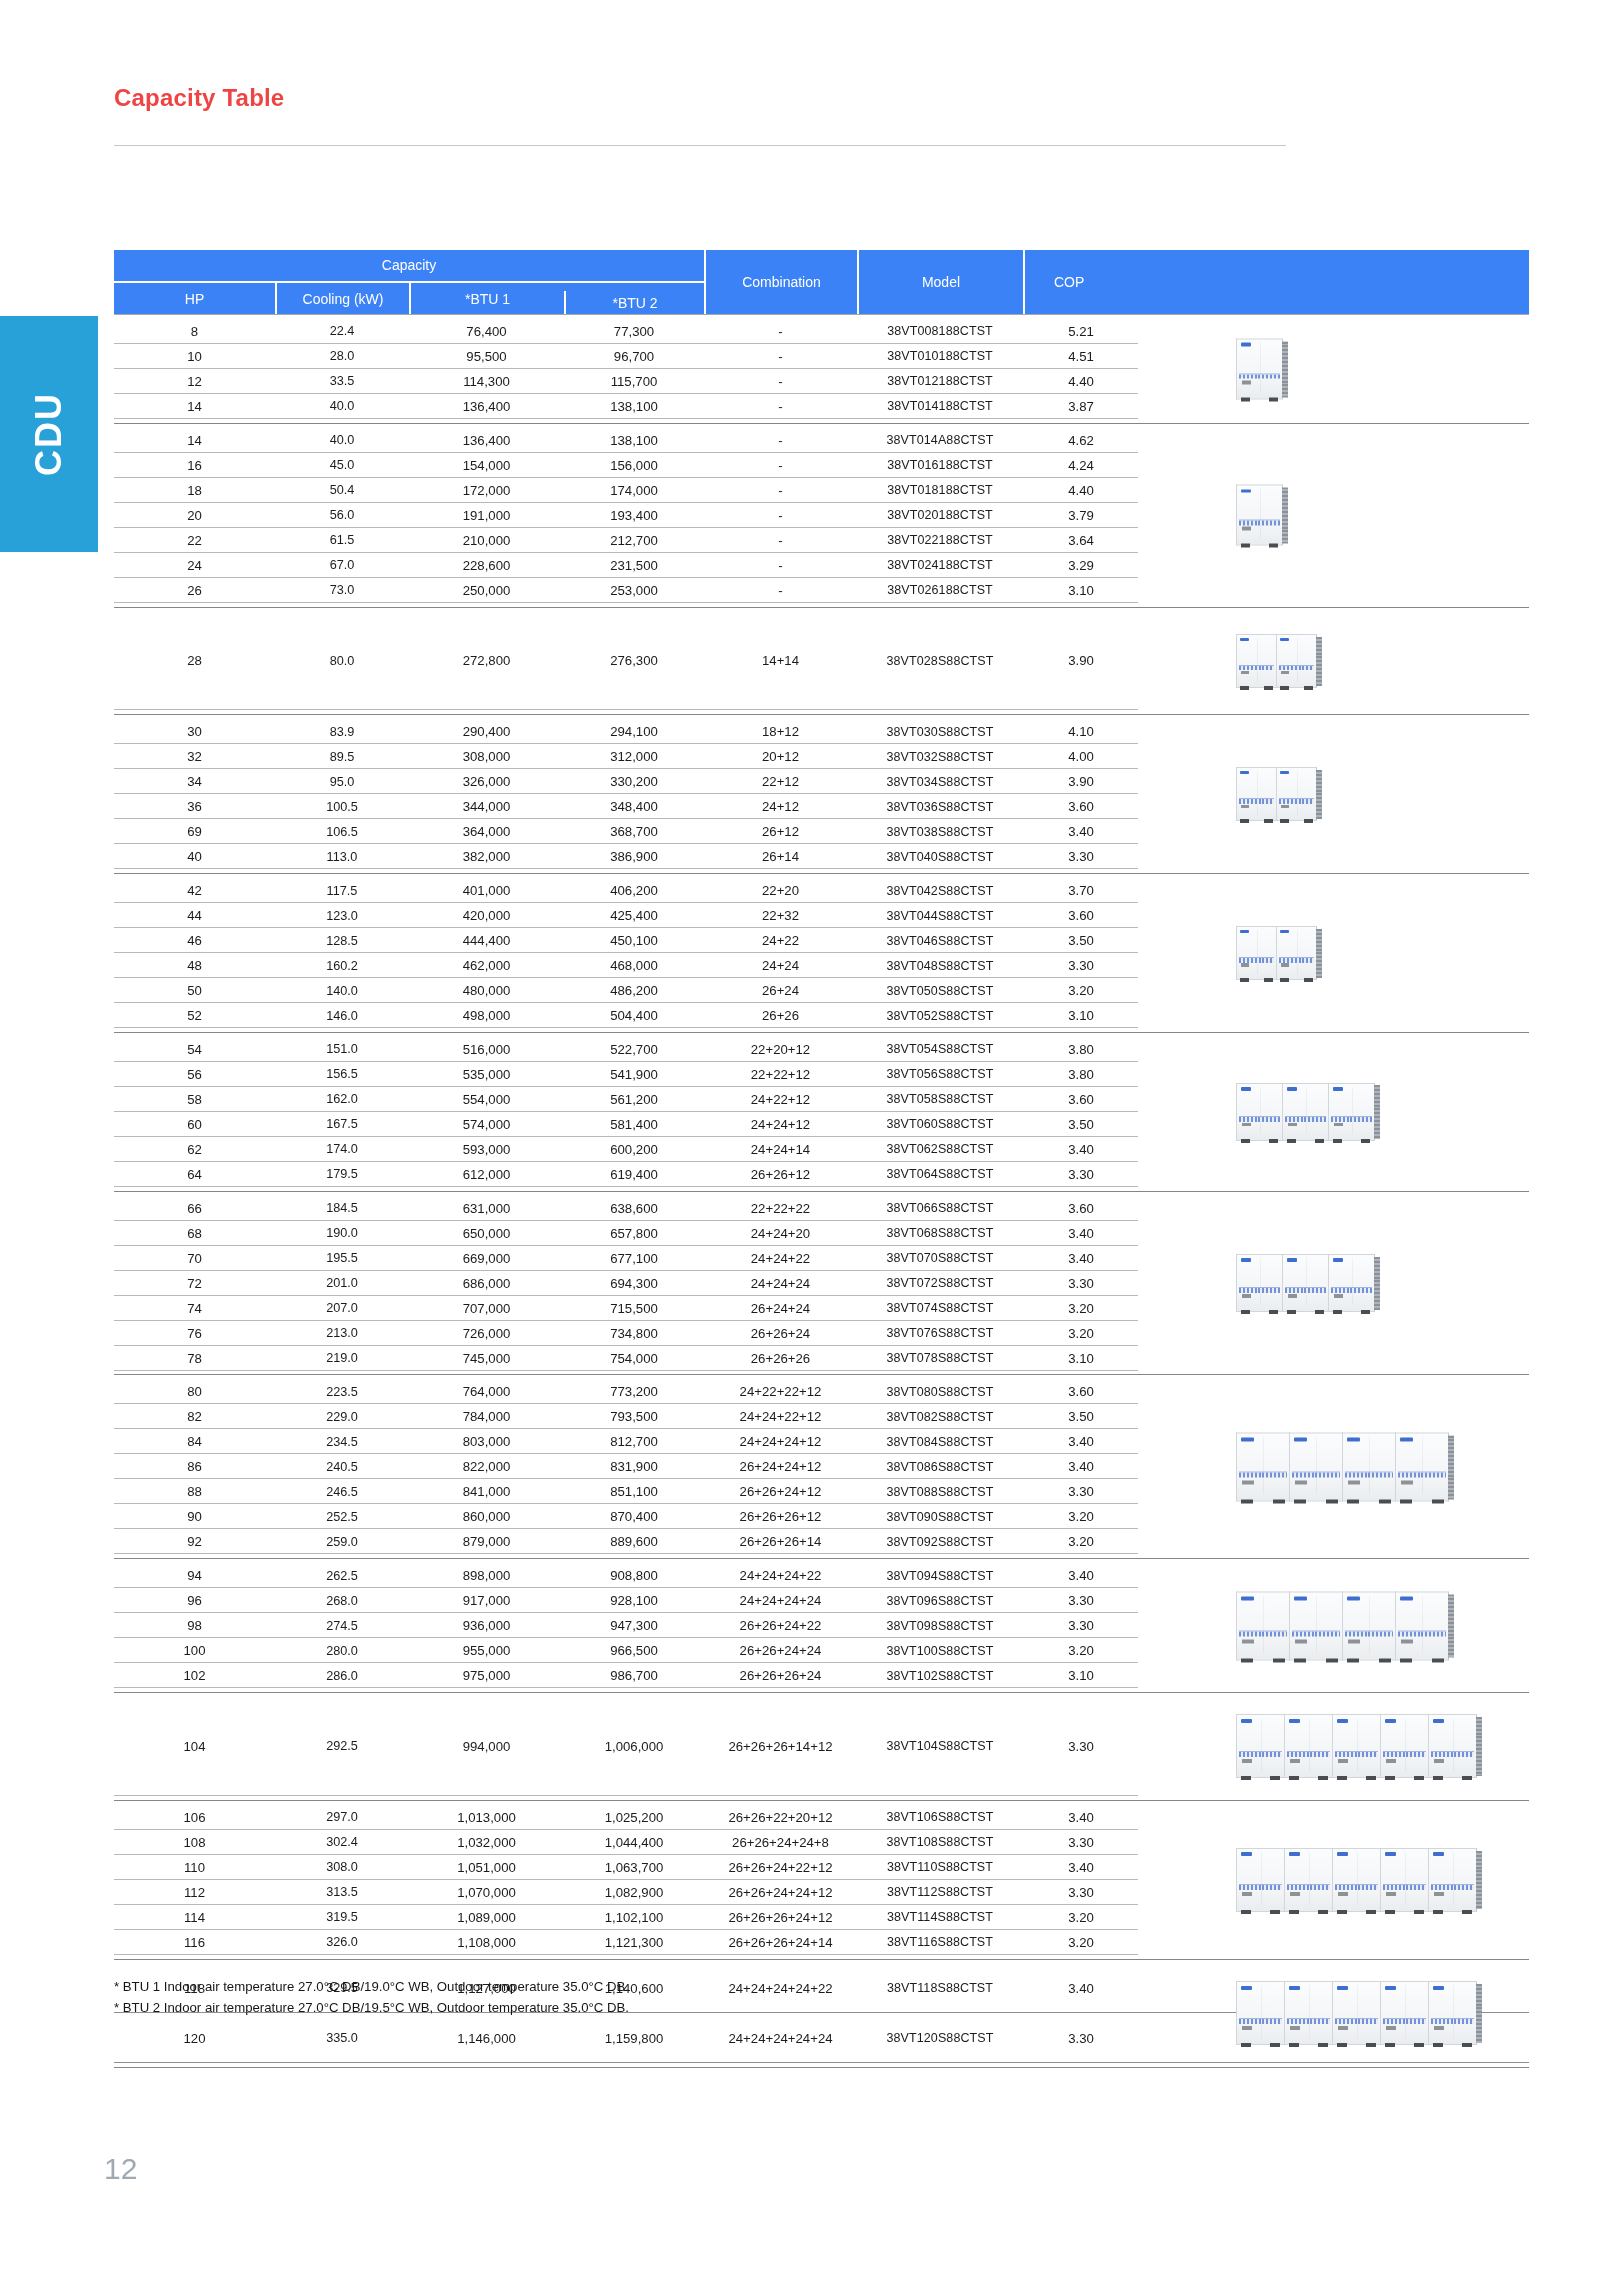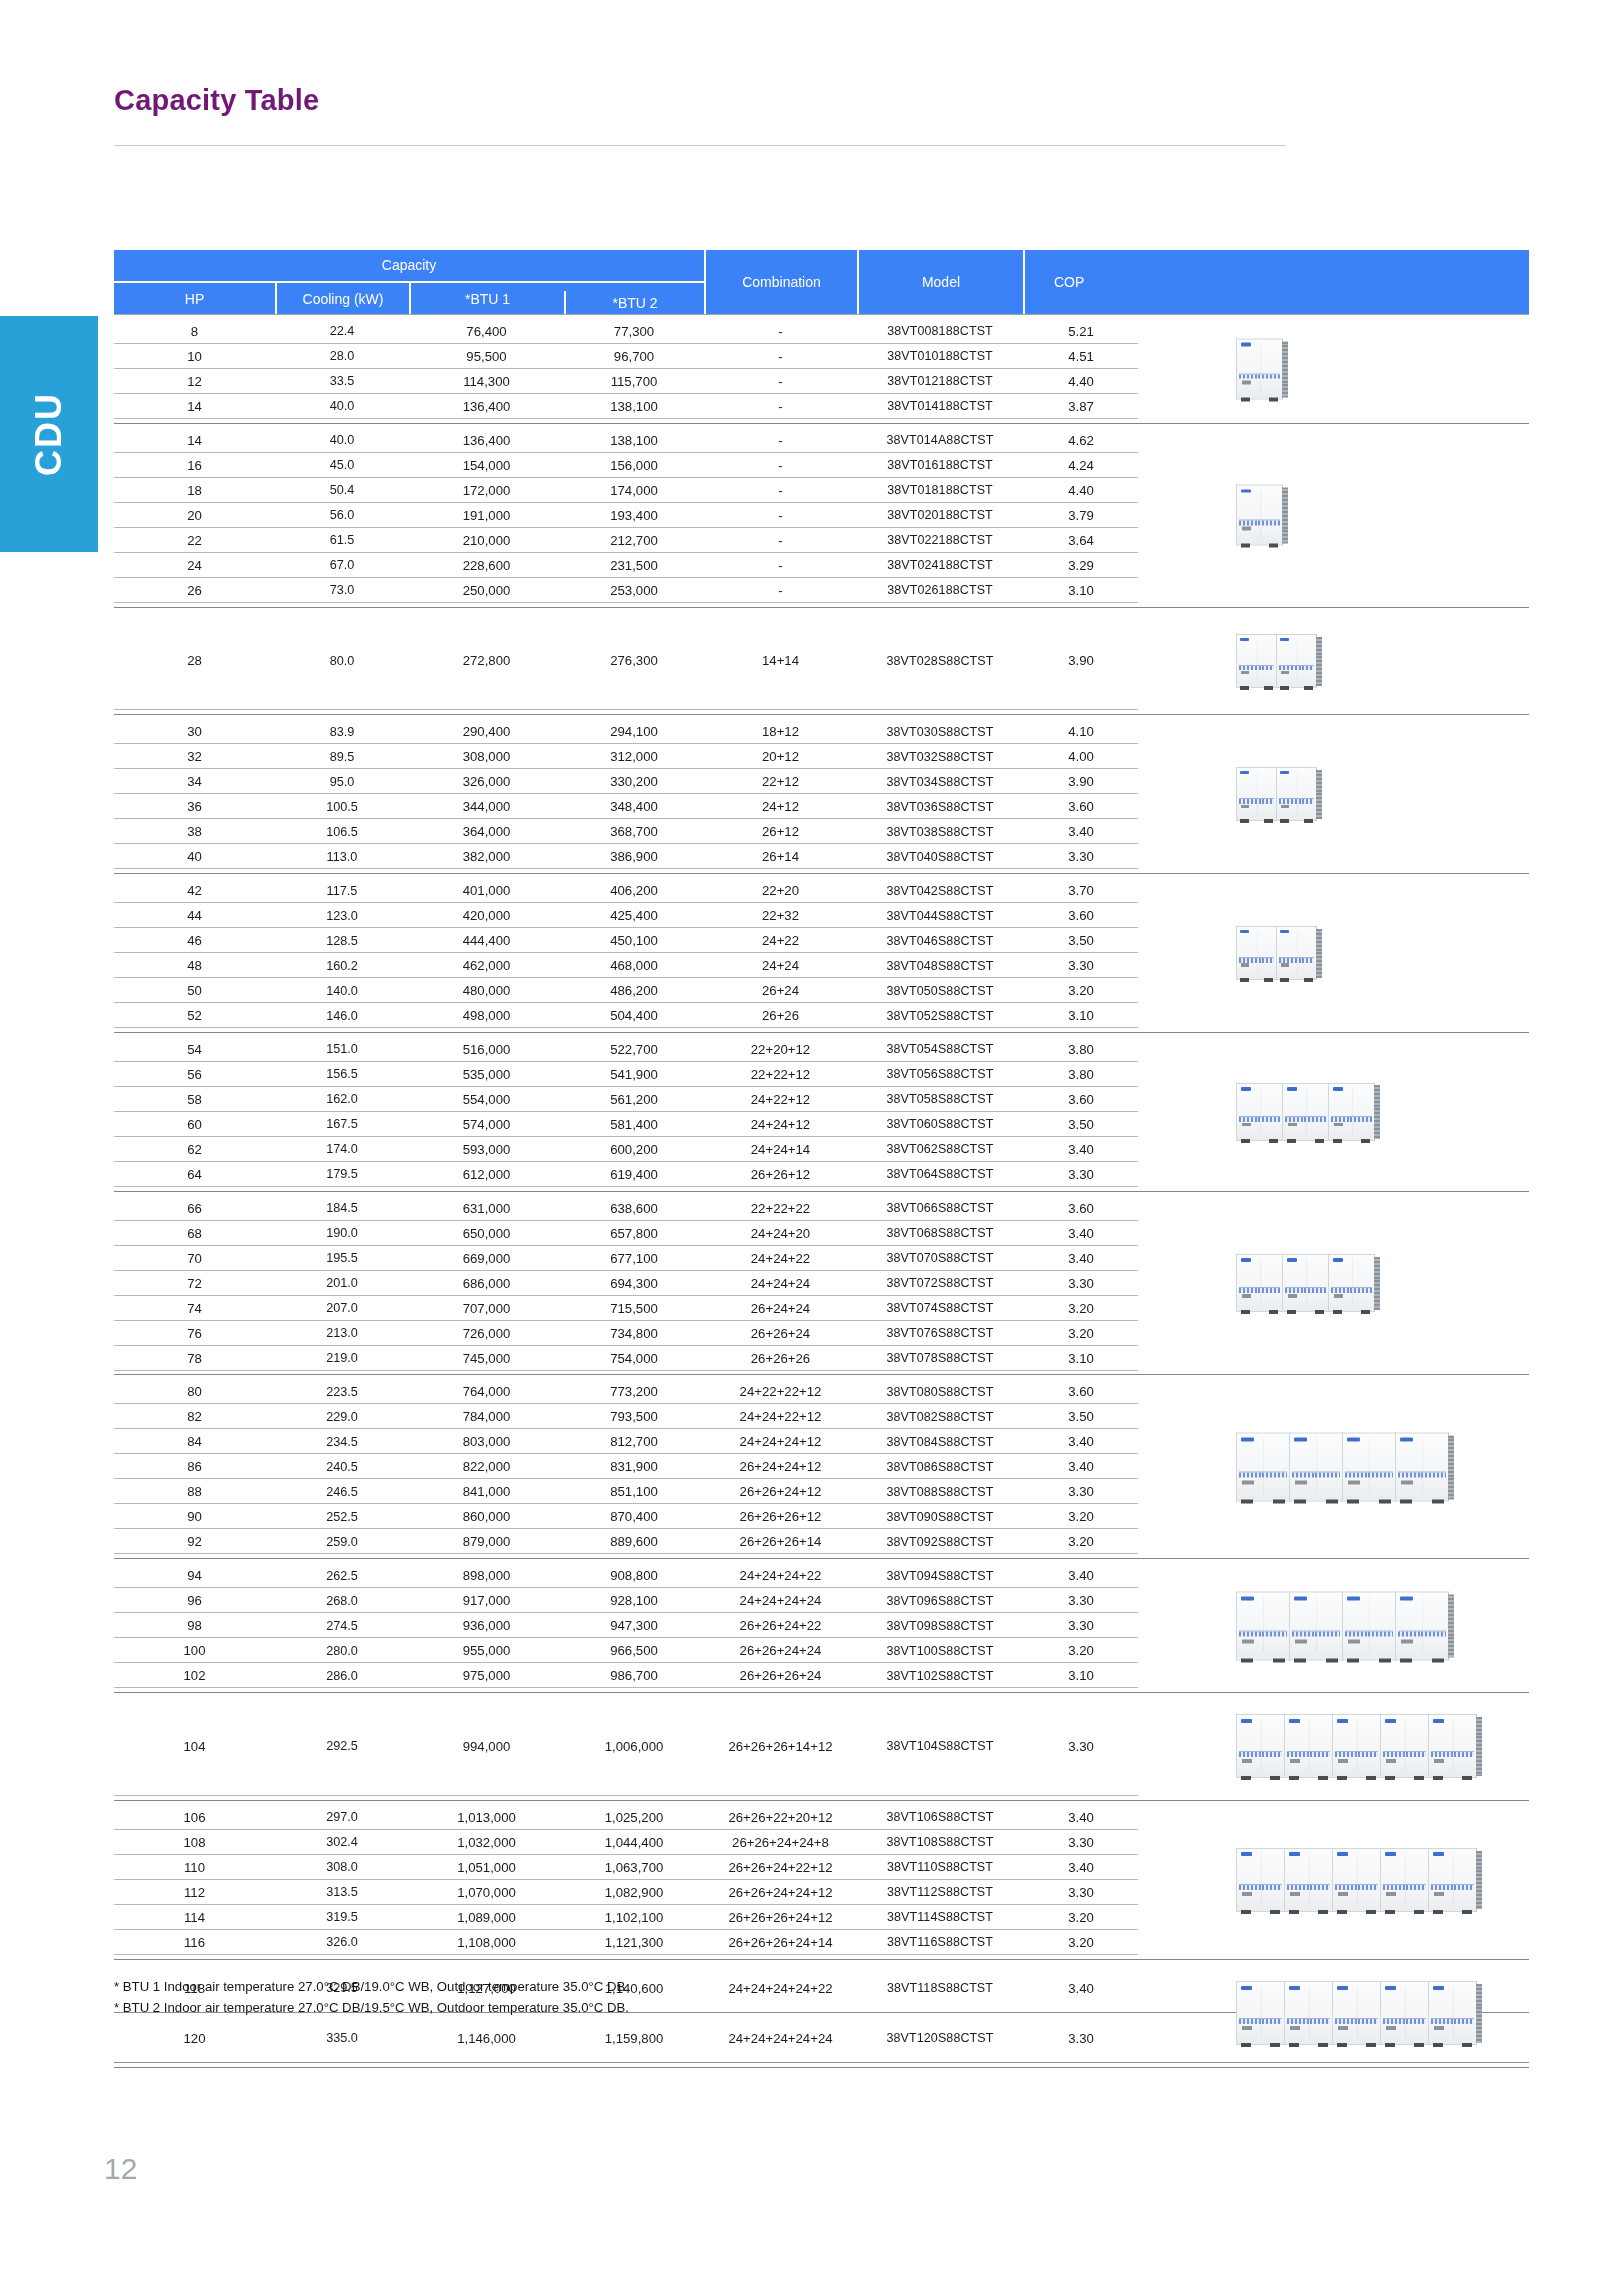--- a/index.html
+++ b/index.html
@@ -11,22 +11,22 @@
   .sidebar-tab{
     position:absolute;left:0;top:316px;width:98px;height:236px;
     background:#28A0D8;display:flex;align-items:center;justify-content:center;
   }
   .sidebar-tab span{
     writing-mode:vertical-rl;transform:rotate(180deg);
     color:#fff;font-weight:bold;font-size:36px;letter-spacing:2px;
   }
   
   .page-title{
-    position:absolute;left:114px;top:84px;font-size:29px;font-weight:bold;
-    color:#701a75;letter-spacing:0.2px;
+    position:absolute;left:114px;top:84px;font-size:24px;font-weight:bold;
+    color:#ef4444;letter-spacing:0.2px;
   }
   .title-rule{position:absolute;left:114px;top:145px;width:1172px;height:1px;background:#c7c7c7;}
   
   .captable{position:absolute;left:114px;top:250px;width:1415px;}
   .thead{display:flex;background:#3b82f6;color:#fff;height:64px;}
   .cap-block{width:590px;display:flex;flex-direction:column;}
   .cap-label{height:31px;line-height:31px;text-align:center;font-size:14px;border-bottom:2px solid #fff;}
   .sub-cols{display:flex;flex:1;}
   .sub-cols > div{display:flex;align-items:center;justify-content:center;font-size:14px;}
   .h-hp{width:161px;}
@@ -290,21 +290,21 @@
         <div class="row">
           <div class="cell c-hp">36</div>
           <div class="cell c-cooling">100.5</div>
           <div class="cell c-btu1">344,000</div>
           <div class="cell c-btu2">348,400</div>
           <div class="cell c-comb">24+12</div>
           <div class="cell c-model">38VT036S88CTST</div>
           <div class="cell c-cop">3.60</div>
         </div>
         <div class="row">
-          <div class="cell c-hp">38</div>
+          <div class="cell c-hp">69</div>
           <div class="cell c-cooling">106.5</div>
           <div class="cell c-btu1">364,000</div>
           <div class="cell c-btu2">368,700</div>
           <div class="cell c-comb">26+12</div>
           <div class="cell c-model">38VT038S88CTST</div>
           <div class="cell c-cop">3.40</div>
         </div>
         <div class="row">
           <div class="cell c-hp">40</div>
           <div class="cell c-cooling">113.0</div>

